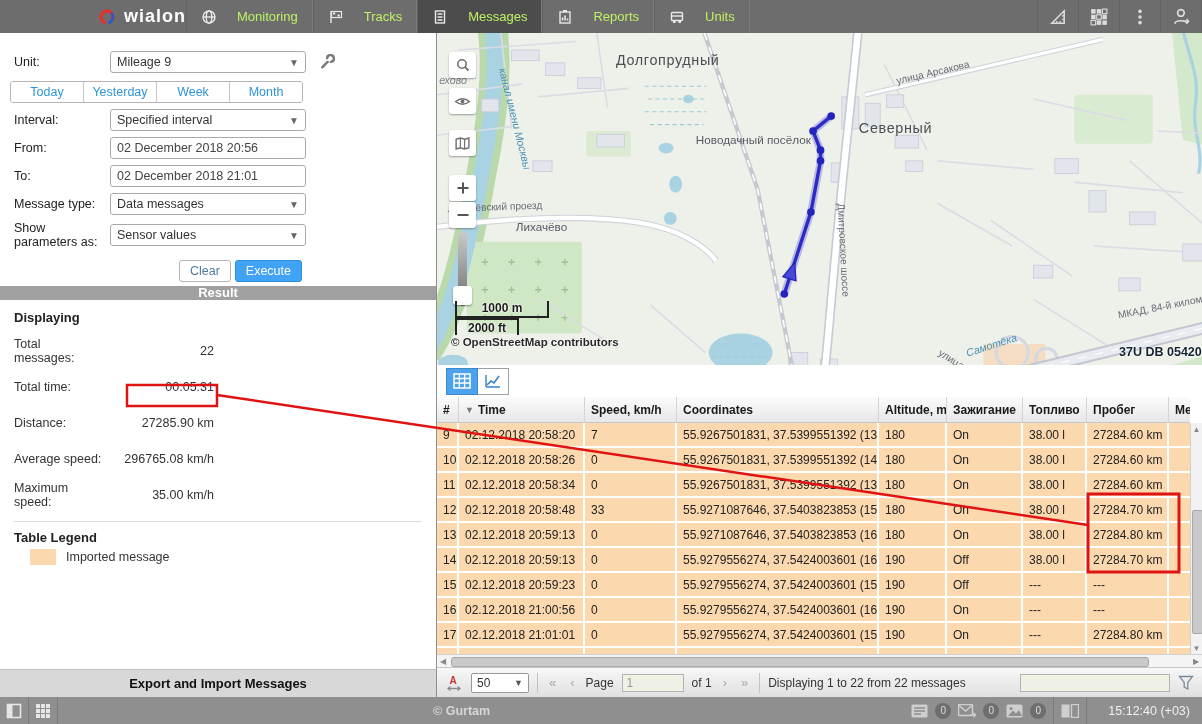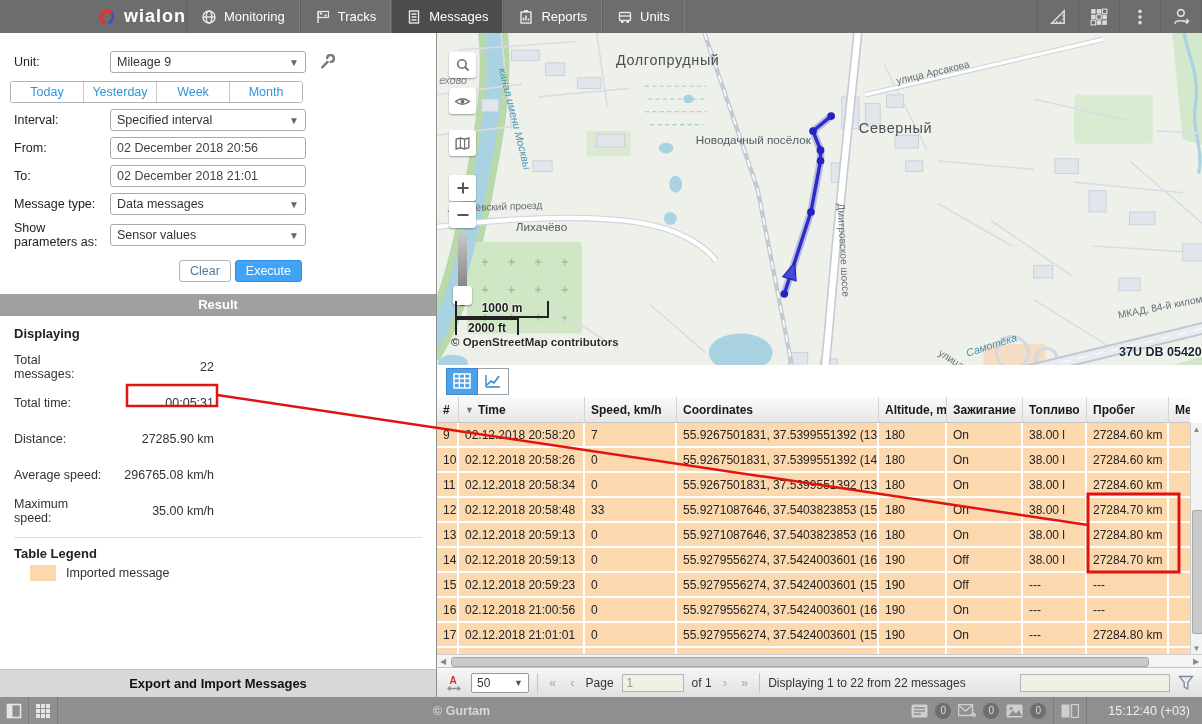--- a/index.html
+++ b/index.html
@@ -3,21 +3,21 @@
 <meta charset="utf-8">
 <style>
   html,body{margin:0;padding:0;background:#fff;}
   body{width:1202px;height:724px;position:relative;overflow:hidden;
        font-family:"Liberation Sans","DejaVu Sans",sans-serif;font-size:12.5px;color:#333;}
   .app{position:absolute;inset:0;display:flex;flex-direction:column;}
   
   .topbar{height:33px;background:#6d6d6d;display:flex;align-items:stretch;flex:0 0 33px;}
   .logo{display:flex;align-items:center;gap:8px;padding:0 0 0 98px;width:186px;box-sizing:border-box;}
   .logo-text{color:#fff;font-size:18px;letter-spacing:1px;font-weight:bold;}
-  .top-tab{display:flex;align-items:center;gap:7px;padding:0 14px;border-left:1px solid #616161;border-right:1px solid #7c7c7c;color:#ffffff;font-size:13px;cursor:default;}
+  .top-tab{display:flex;align-items:center;gap:20px;padding:0 14px;border-left:1px solid #616161;border-right:1px solid #7c7c7c;color:#bef264;font-size:13px;cursor:default;}
   .top-tab.active{background:#4c4c4c;}
   .top-spacer{flex:1;}
   .top-iconbox{width:40px;display:flex;align-items:center;justify-content:center;border-left:1px solid #616161;}
   .top-iconbox:last-child{border-right:1px solid #616161;}
   .ticon{stroke:#e9e9e9;fill:none;stroke-width:1.4;}
   
   .main{flex:1;display:flex;min-height:0;}
   .left-panel{width:437px;box-sizing:border-box;border-right:1px solid #8f8f8f;background:#fff;position:relative;padding-top:12px;}
   .frow{display:flex;align-items:center;margin:6px 14px 0 14px;}
   .flabel{width:96px;color:#222;line-height:1.15;}
@@ -26,21 +26,21 @@
   .fctl .arrow{margin-left:auto;color:#666;font-size:10px;}
   input.fctl{display:block;padding:0 6px;color:#444;font:12.5px "Liberation Sans",sans-serif;}
   .wrench{margin-left:12px;}
   .quick{display:flex;margin:8px 14px 0 10px;border:1px solid #b5b5b5;border-radius:3px;overflow:hidden;width:293px;height:22px;box-sizing:border-box;}
   .qbtn{flex:1;display:flex;align-items:center;justify-content:center;color:#2e95d8;background:#fff;border-right:1px solid #c9c9c9;cursor:pointer;}
   .qbtn:last-child{border-right:none;}
   .btn-row{display:flex;justify-content:flex-end;margin:10px 134px 0 14px;gap:4px;}
   .btn{height:22px;padding:0 10px;border-radius:3px;display:flex;align-items:center;box-sizing:border-box;cursor:pointer;}
   .btn-clear{border:1px solid #b5b5b5;background:#fff;color:#50799c;}
   .btn-exec{background:#41a3f5;color:#fff;border:1px solid #2f8fdd;}
-  .result-bar{margin-top:12px;height:22px;background:#a0a0a0;color:#fff;font-weight:bold;font-size:13px;display:flex;align-items:center;justify-content:center;}
+  .result-bar{margin-top:4px;height:14px;background:#a0a0a0;color:#fff;font-weight:bold;font-size:13px;display:flex;align-items:center;justify-content:center;}
   .stats-title{font-weight:bold;color:#222;margin:10px 14px 4px 14px;font-size:13px;}
   .stat-row{display:flex;margin:16px 14px;height:20px;align-items:center;}
   .stat-label{width:90px;}
   .stat-value{width:110px;text-align:right;}
   .lp-divider{border-top:1px solid #ddd;margin:10px 14px 0 14px;}
   .legend-title{font-weight:bold;color:#222;margin:8px 14px 4px 14px;font-size:13px;}
   .legend-row{display:flex;align-items:center;margin:4px 14px;gap:10px;padding-left:16px;}
   .legend-swatch{width:26px;height:16px;background:#fcd8ae;}
   .export-bar{position:absolute;left:0;right:0;bottom:0;height:27px;background:#d8d8d8;border-top:1px solid #c0c0c0;
               display:flex;align-items:center;justify-content:center;font-weight:bold;color:#111;font-size:13px;cursor:pointer;}

